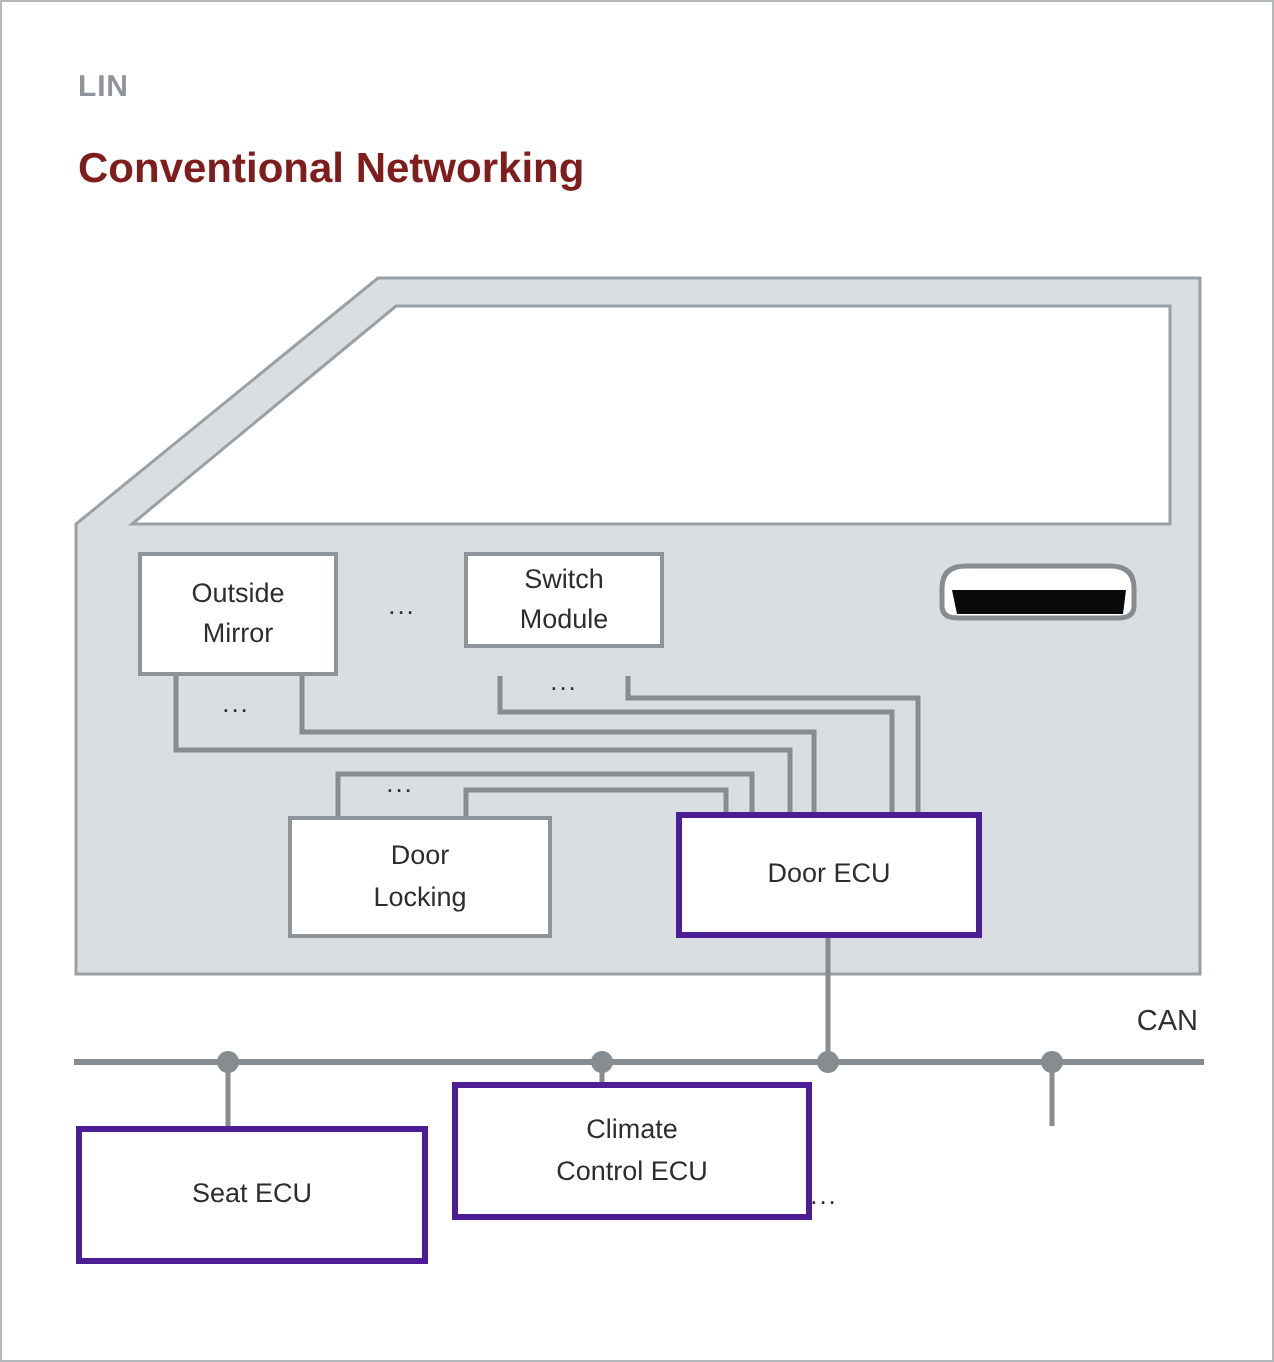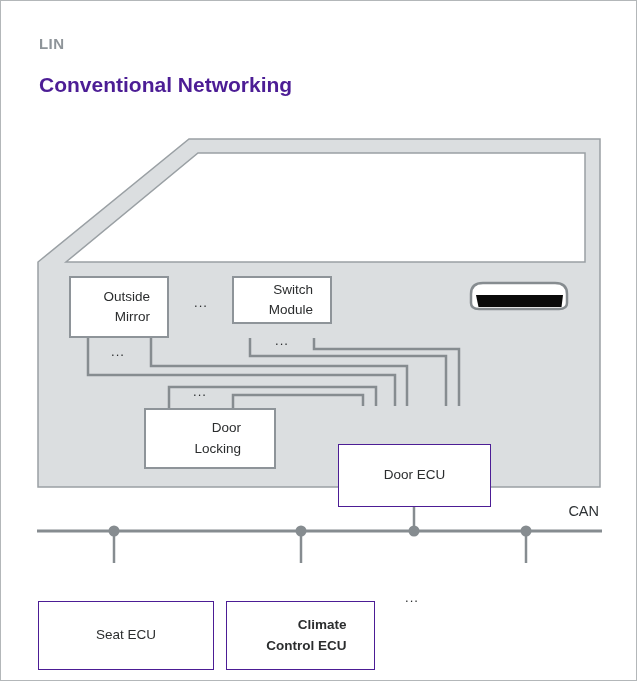--- a/index.html
+++ b/index.html
@@ -16,51 +16,51 @@
   .abs{position:absolute;}
   .product-label{
     left:38px;top:34px;
     font-size:15px;font-weight:700;
     letter-spacing:.4px;
     color:#8e9499;
   }
   .page-title{
     left:38px;top:72px;
     font-size:21px;font-weight:700;
-    color:#4c1d95;
+    color:#7f1d1d;
   }
   .diagram-svg{left:0;top:0;width:637px;height:681px;}
   .box{
     box-sizing:border-box;
     display:flex;align-items:center;justify-content:center;
     text-align:center;
     background:#ffffff;
     font-size:13.5px;line-height:1.5;
     color:#2b2d2e;
     z-index:2;
   }
   .gbox{border:2px solid #8e9499;}
-  .rbox{border:1px solid #4c1d95;margin-top:38px;}
+  .rbox{border:3px solid #4c1d95;}
   .dots{
     font-size:13px;color:#2b2d2e;letter-spacing:1px;
     text-align:center;width:24px;z-index:3;
   }
   .can-label{
     left:538px;top:502px;width:60px;
     text-align:right;
     font-size:14.5px;color:#2e3235;
     z-index:2;
   }
   .copyright{
     left:38px;top:637px;width:578px;
     font-size:12px;line-height:1.5;
     color:#8f959a;
     z-index:2;
   }
-  .lbl{display:inline-block;text-align:right;}
+  .lbl{display:inline-block;}
 </style>
 </head>
 <body>
 
 <div class="canvas">
 
   <div class="abs product-label">LIN</div>
   <div class="abs page-title">Conventional Networking</div>
 
   <svg class="abs diagram-svg" viewBox="0 0 637 681" xmlns="http://www.w3.org/2000/svg">
@@ -112,18 +112,18 @@
   <div class="abs dots" style="left:105px;top:343px;">...</div>
   <div class="abs dots" style="left:269px;top:332px;">...</div>
   <div class="abs dots" style="left:187px;top:383px;">...</div>
   <div class="abs dots" style="left:399px;top:589px;">...</div>
 
   <div class="abs can-label">CAN</div>
 
   <div class="abs box rbox" style="left:37px;top:562px;width:176px;height:69px;">
     <span class="lbl">Seat ECU</span>
   </div>
-  <div class="abs box rbox" style="left:225px;top:562px;width:149px;height:69px;font-weight:bold;">
+  <div class="abs box rbox" style="left:225px;top:540px;width:180px;height:69px;">
     <span class="lbl" style="width:92px;">Climate Control ECU</span>
   </div>
 
 
 </div>
 
 </body></html>

